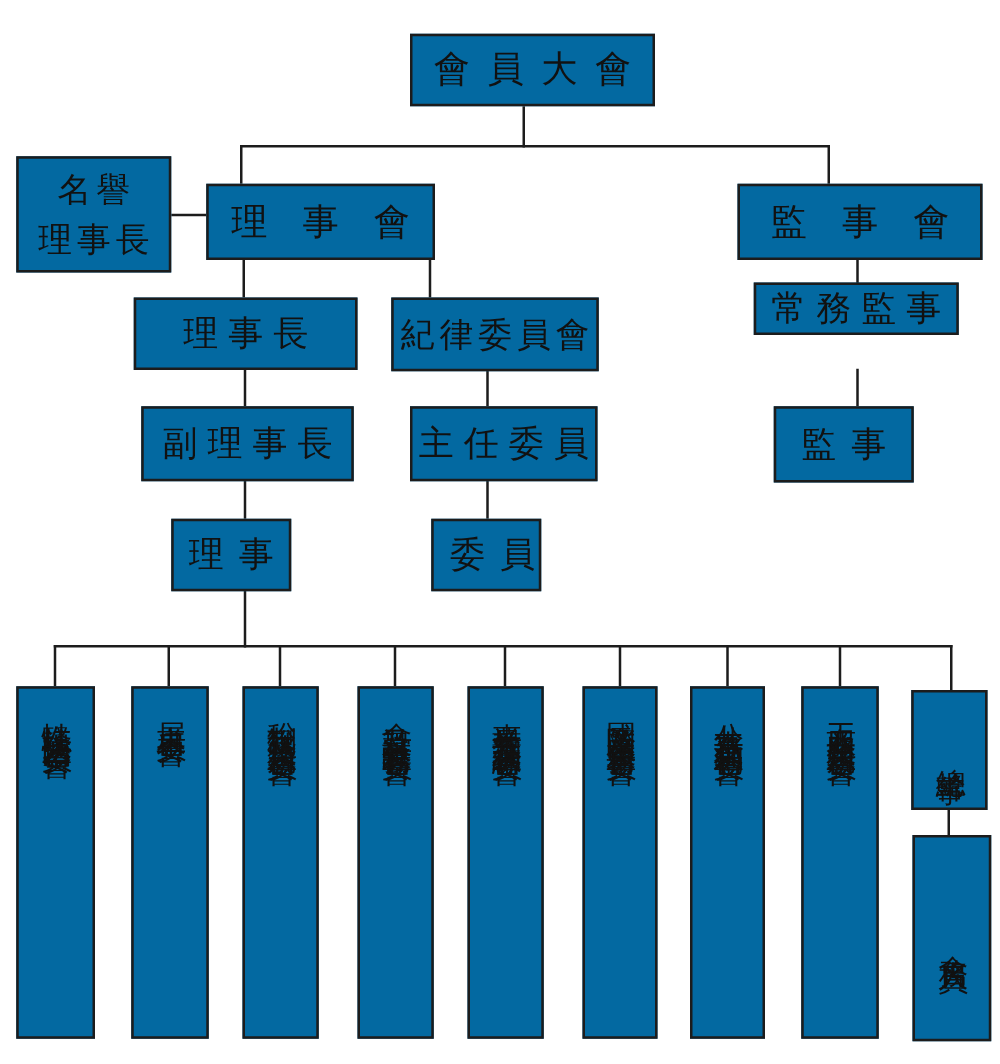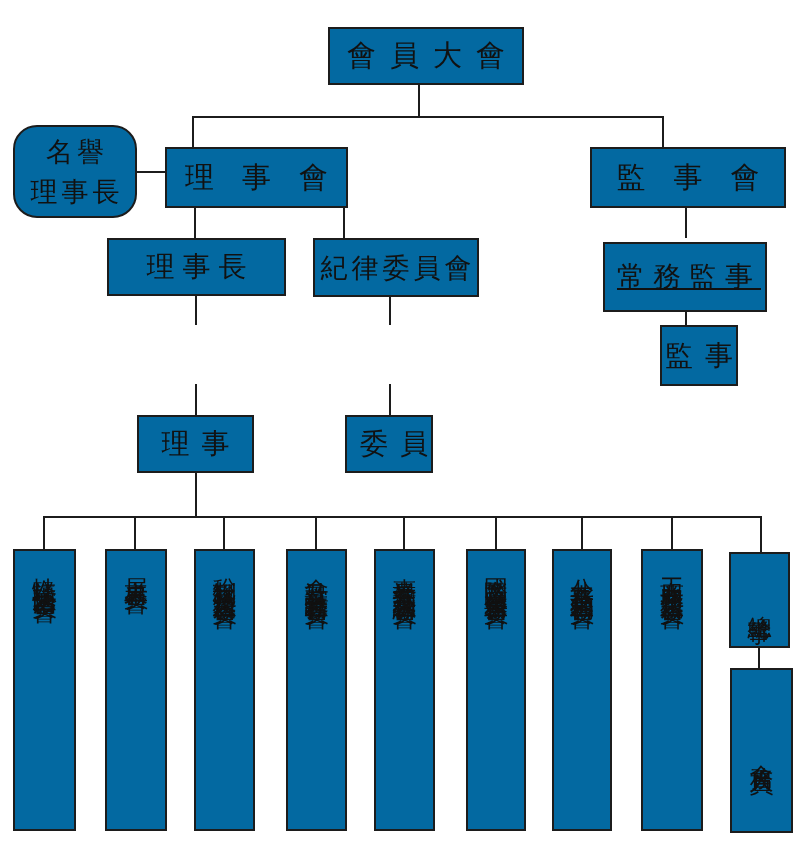--- a/index.html
+++ b/index.html
@@ -92,48 +92,54 @@
   <div class="line vline" style="left:495px;top:516px;height:33px;"></div>
   <div class="line vline" style="left:581px;top:516px;height:33px;"></div>
   <div class="line vline" style="left:671px;top:516px;height:33px;"></div>
   <div class="line vline" style="left:760px;top:516px;height:36px;"></div>
   <div class="line vline" style="left:758px;top:648px;height:20px;"></div>
 
   <div class="node" style="left:328px;top:27px;width:196px;height:58px;">
     <span class="lbl n-lg">會員大會</span>
   </div>
 
-  <div class="node" style="left:13px;top:125px;width:124px;height:93px;border-radius:24px;">
+  <div class="node" style="left:13px;top:125px;width:124px;height:93px;">
     <div class="honorary-lines">
       <div>名譽</div>
       <div>理事長</div>
     </div>
   </div>
   <div class="node" style="left:165px;top:147px;width:183px;height:61px;">
     <span class="lbl n-3w">理事會</span>
   </div>
   <div class="node" style="left:590px;top:147px;width:196px;height:61px;">
     <span class="lbl n-3w">監事會</span>
   </div>
 
   <div class="node" style="left:107px;top:238px;width:179px;height:58px;">
     <span class="lbl n-md">理事長</span>
   </div>
   <div class="node" style="left:313px;top:238px;width:166px;height:59px;">
     <span class="lbl n-tight">紀律委員會</span>
   </div>
-  <div class="node" style="left:603px;top:242px;width:164px;height:70px;text-decoration:underline;">
+  <div class="node" style="left:603px;top:226px;width:164px;height:42px;">
     <span class="lbl n-md">常務監事</span>
   </div>
 
-  <div class="node" style="left:660px;top:325px;width:78px;height:61px;align-items:center;">
+  <div class="node" style="left:113px;top:325px;width:170px;height:60px;">
+    <span class="lbl n-md">副理事長</span>
+  </div>
+  <div class="node" style="left:328px;top:325px;width:150px;height:60px;">
+    <span class="lbl n-md">主任委員</span>
+  </div>
+  <div class="node" style="left:619px;top:325px;width:112px;height:61px;align-items:center;">
     <span class="lbl n-sm2">監事</span>
   </div>
 
-  <div class="node" style="left:137px;top:415px;width:117px;height:58px;justify-content:center;">
+  <div class="node" style="left:137px;top:415px;width:96px;height:58px;justify-content:center;">
     <span class="lbl n-sm2">理事</span>
   </div>
   <div class="node" style="left:345px;top:415px;width:88px;height:58px;padding-left:10px;">
     <span class="lbl n-sm2">委員</span>
   </div>
 
   <div class="node v-node" style="left:13px;top:549px;width:63px;height:282px;">
     <span class="v-lbl">性騷擾防治委員會</span>
   </div>
   <div class="node v-node" style="left:105px;top:549px;width:62px;height:282px;">

